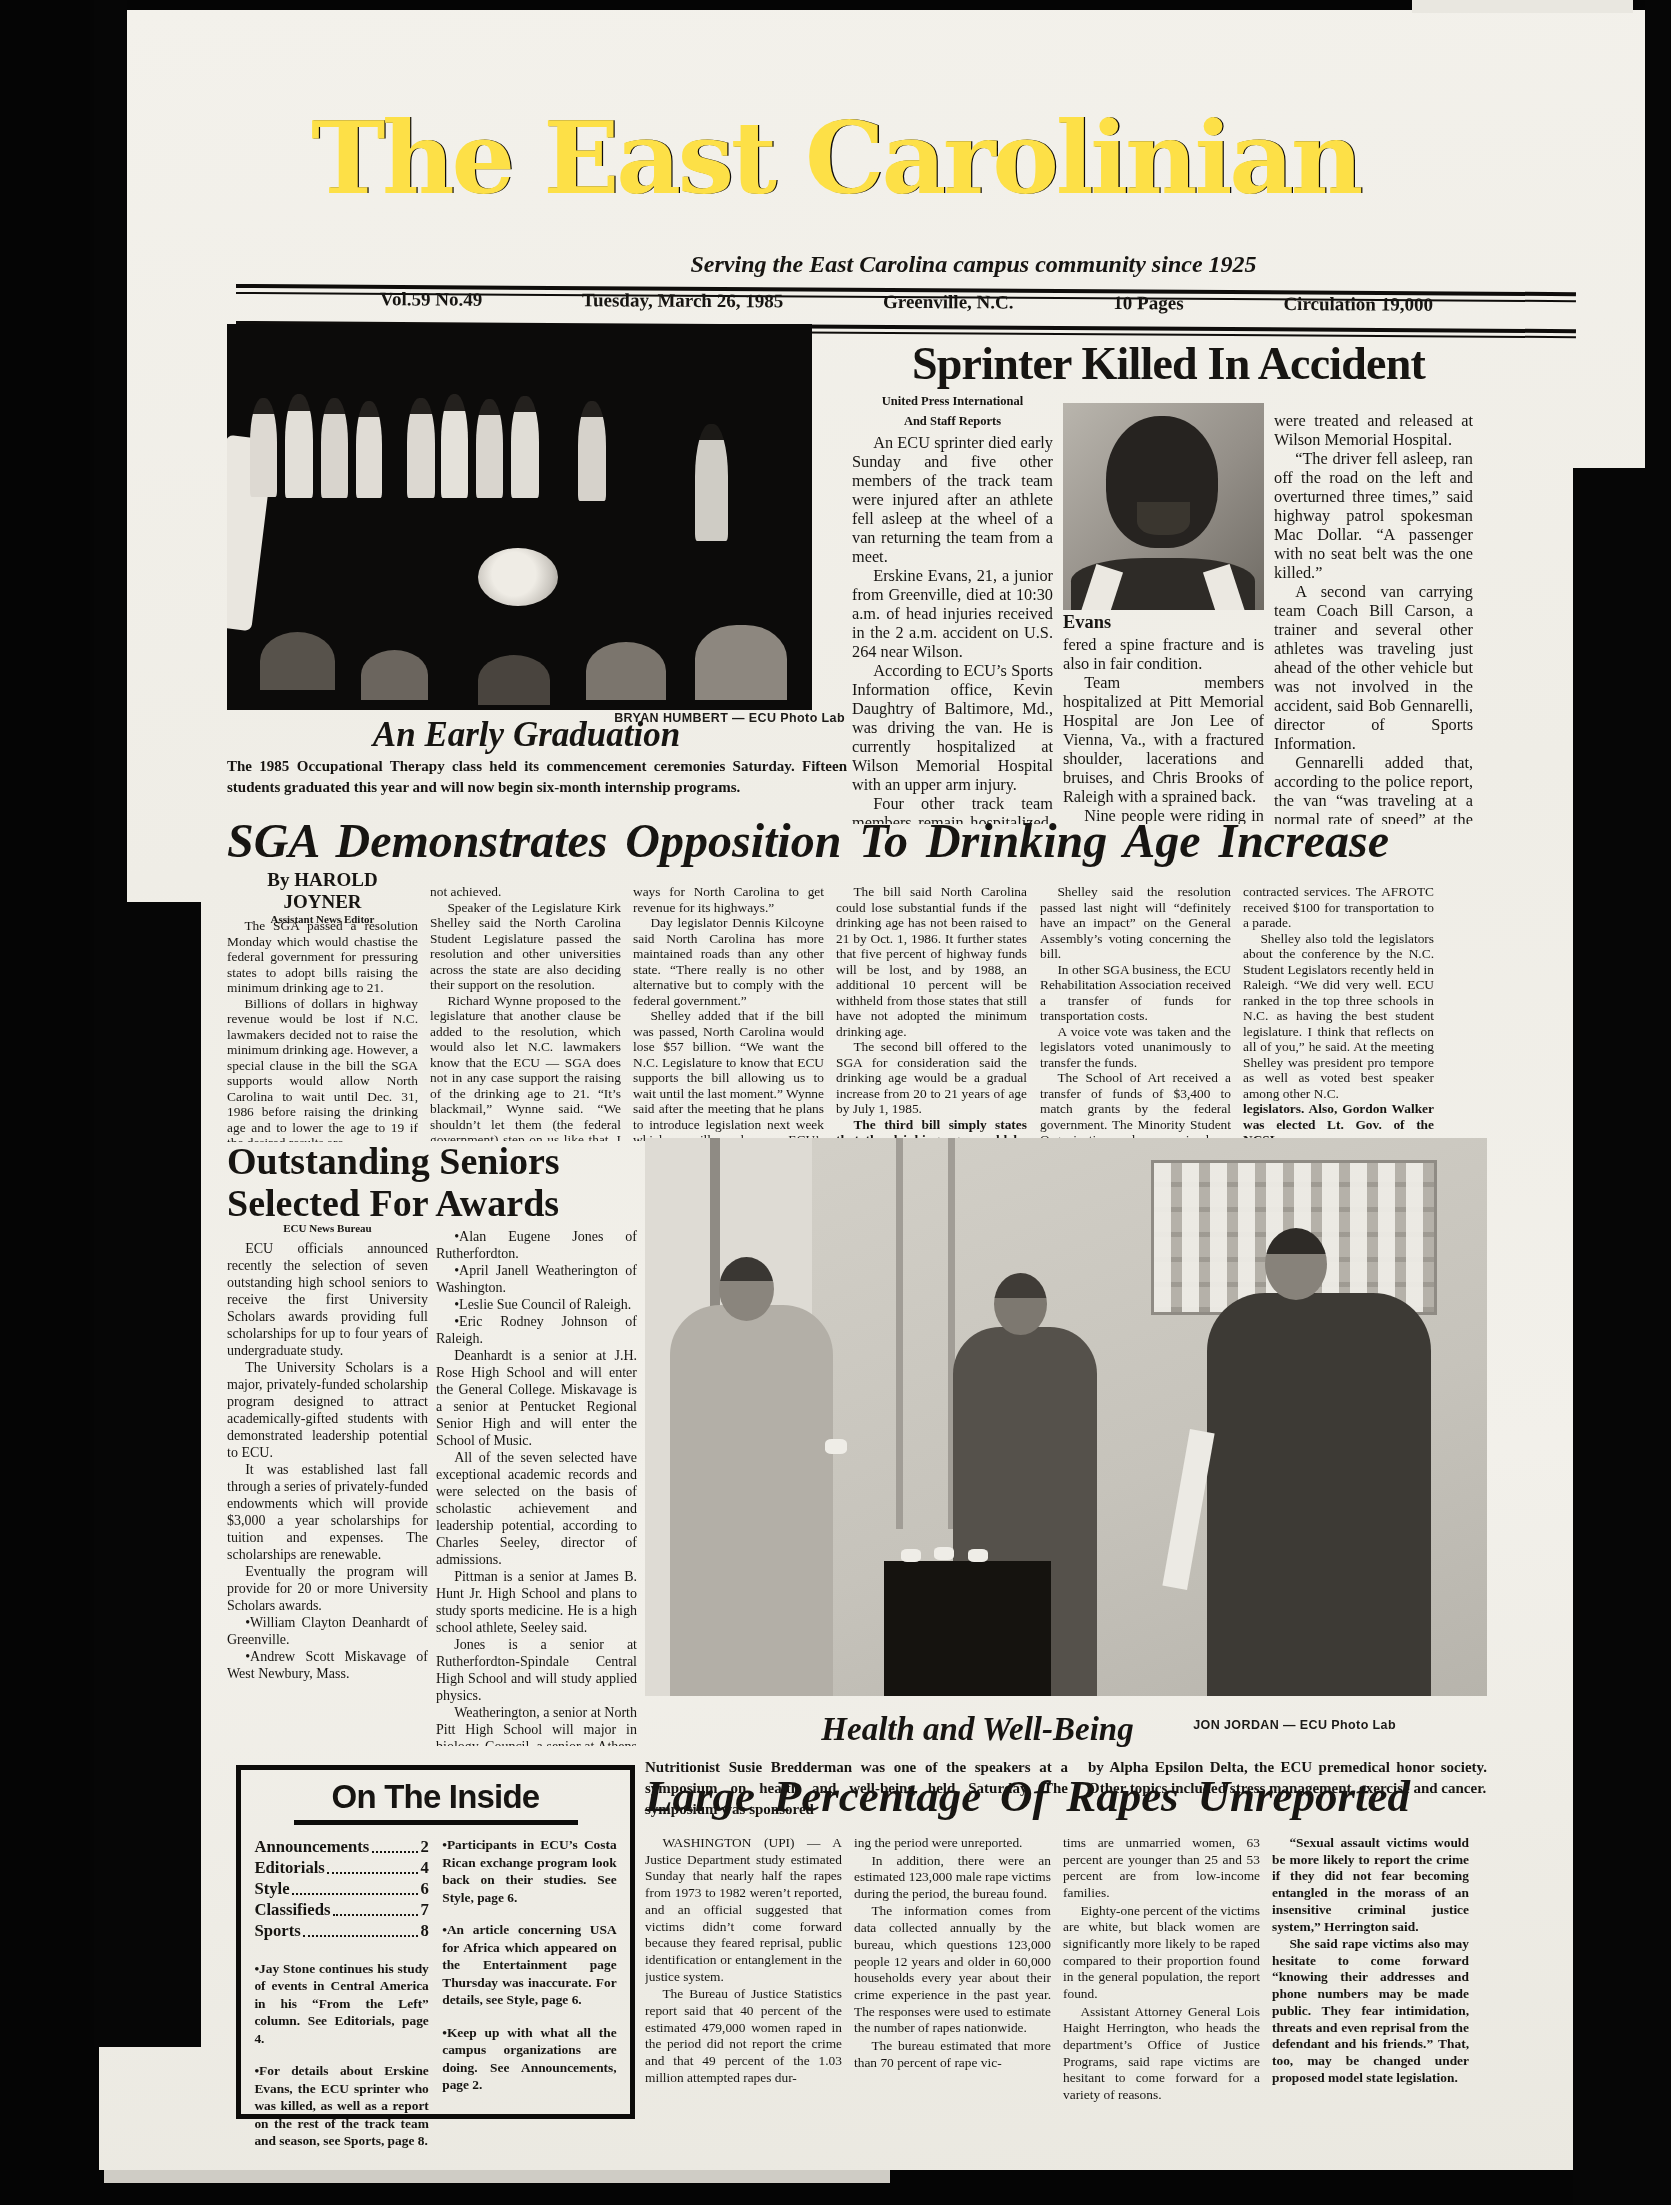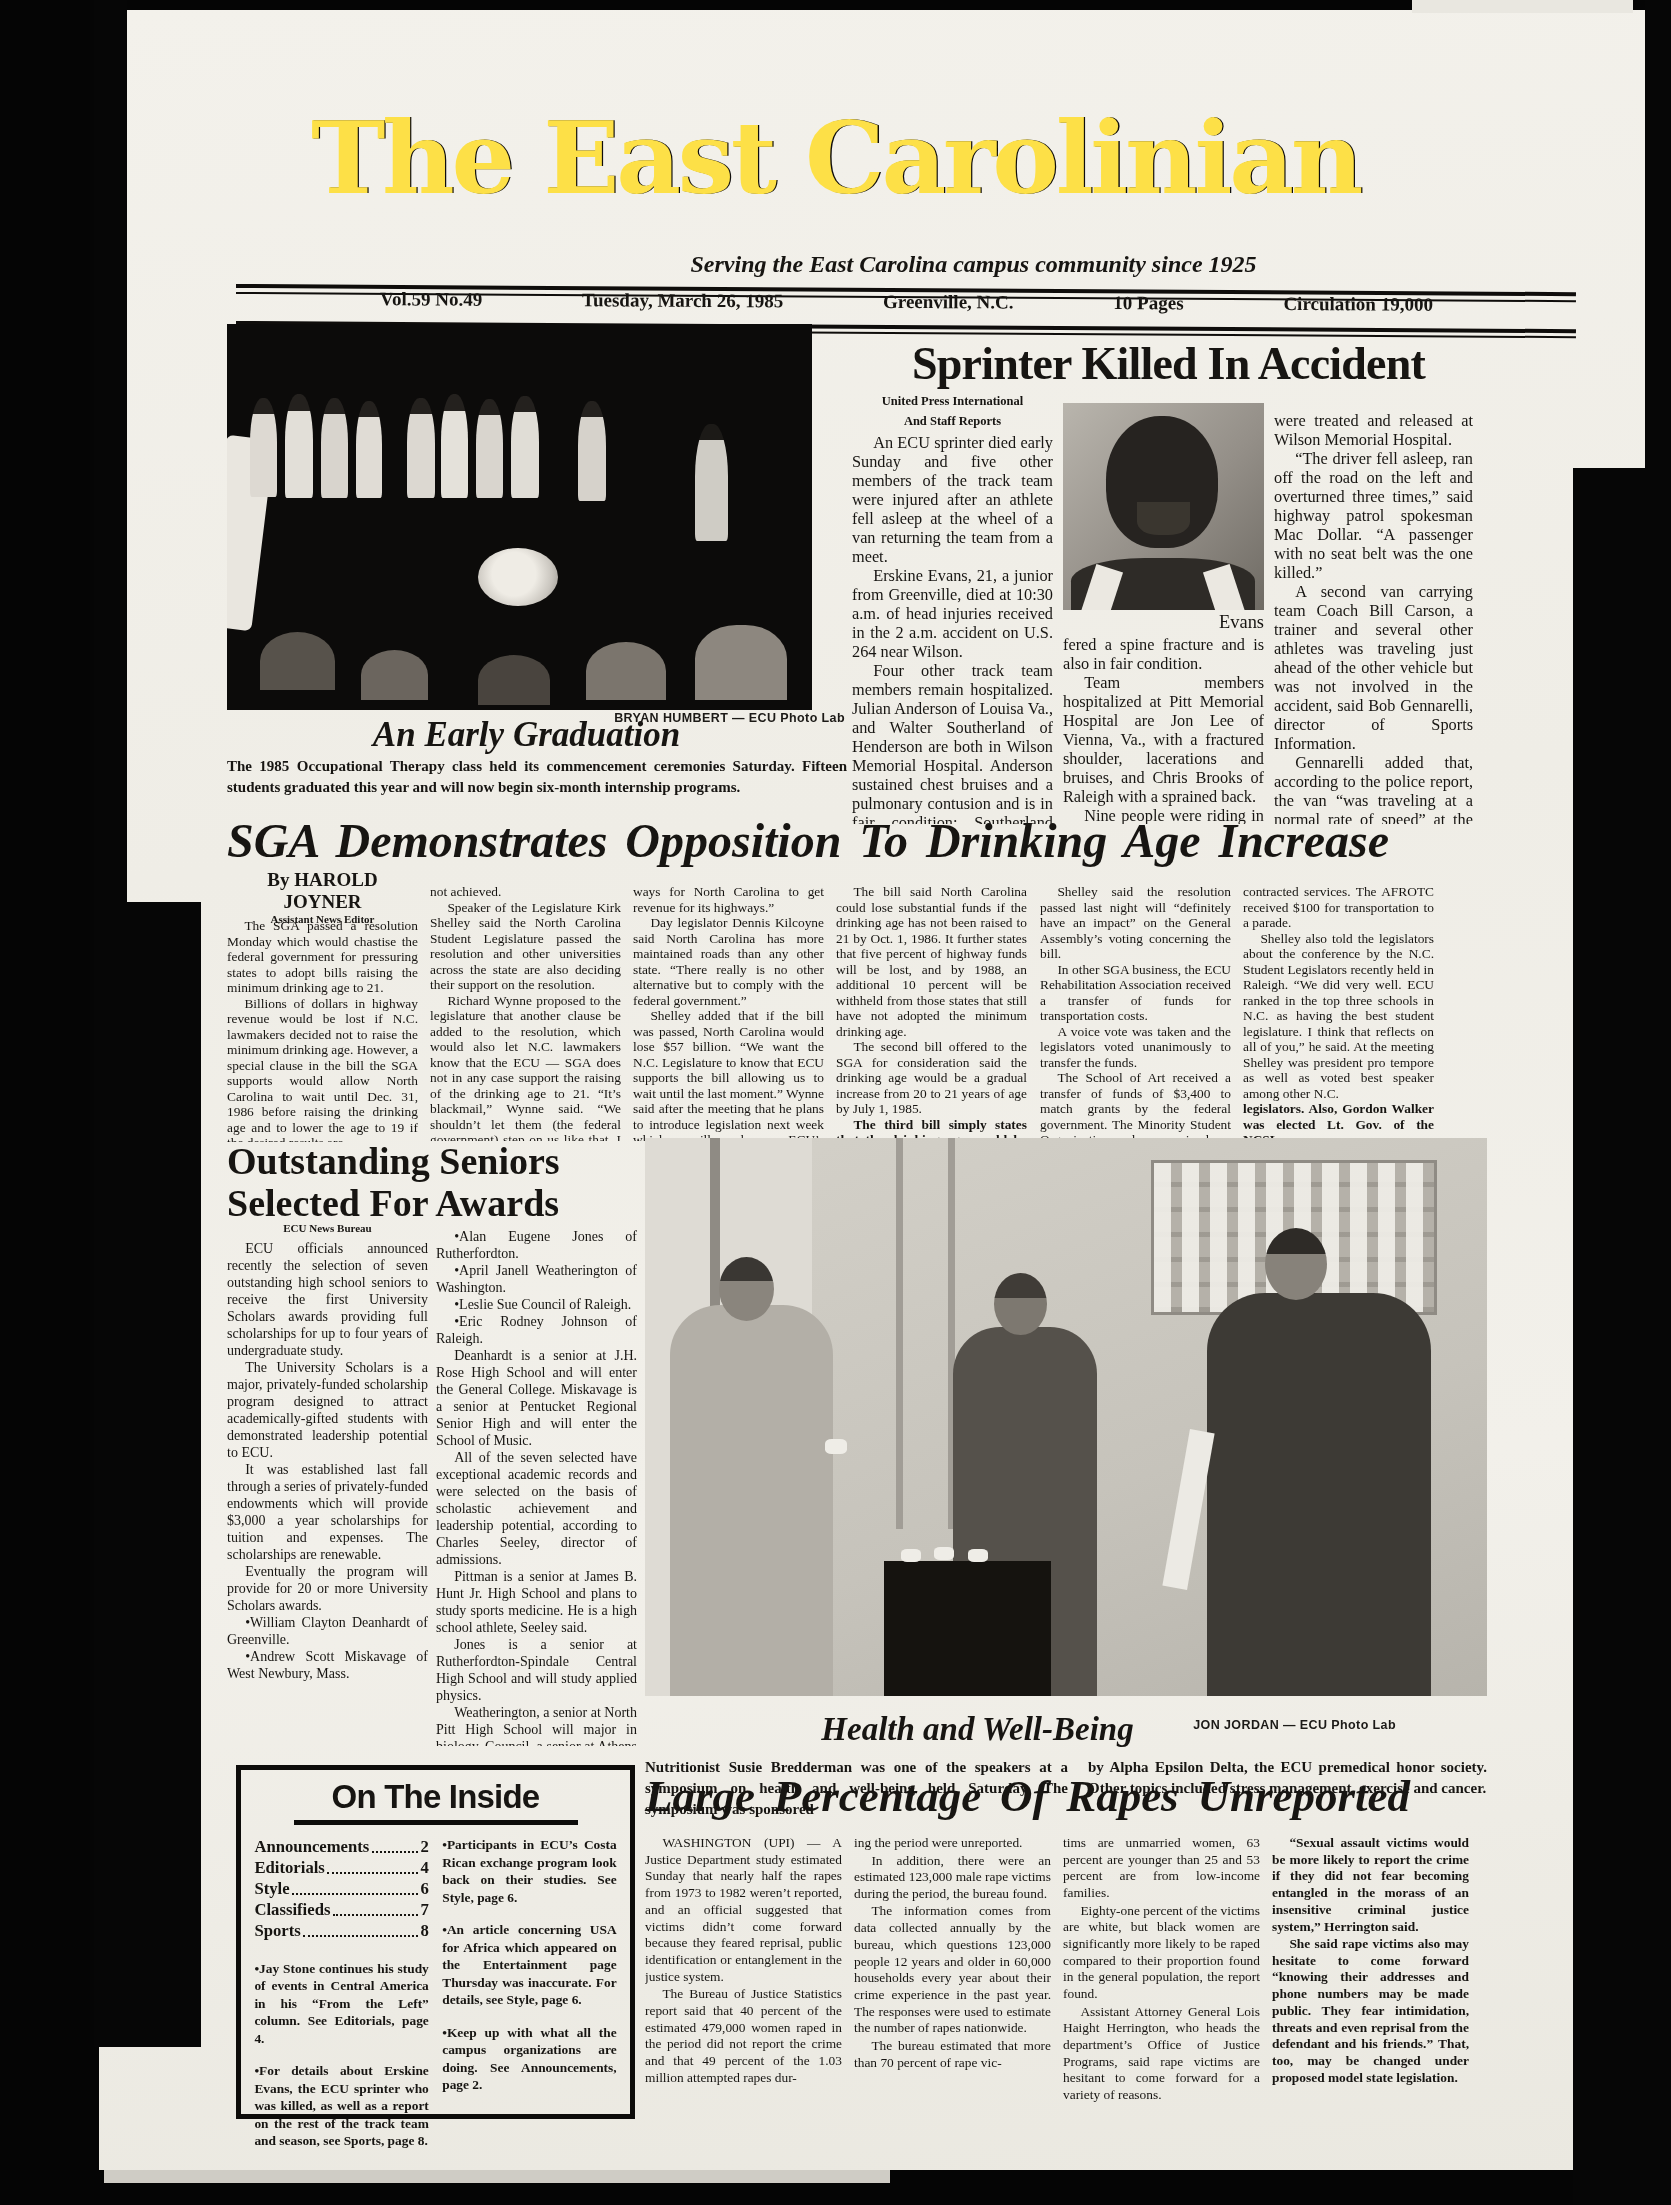--- a/index.html
+++ b/index.html
@@ -102,31 +102,32 @@
 <div class="abs z2 cap-text" style="left:227px;top:756px;width:620px;">The 1985 Occupational Therapy class held its commencement ceremonies Saturday. Fifteen students graduated this year and will now begin six-month internship programs.</div>
 
 <div class="abs z2 h-sprinter">Sprinter Killed In Accident</div>
 <div class="abs z2 byline-sm" style="left:852px;top:391px;width:201px;">
   <div>United Press International</div>
   <div>And Staff Reports</div>
 </div>
 <div class="abs z2 body-col spr" style="left:852px;top:433px;width:201px;height:391px;">
     <p class="para">An ECU sprinter died early Sunday and five other members of the track team were injured after an athlete fell asleep at the wheel of a van returning the team from a meet.</p>
     <p class="para">Erskine Evans, 21, a junior from Greenville, died at 10:30 a.m. of head injuries received in the 2 a.m. accident on U.S. 264 near Wilson.</p>
+    <p class="para">According to ECU’s Sports Information office, Kevin Daughtry of Baltimore, Md., was driving the van. He is currently hospitalized at Wilson Memorial Hospital with an upper arm injury.</p>
     <p class="para">Four other track team members remain hospitalized. Julian Anderson of Louisa Va., and Walter Southerland of Henderson are both in Wilson Memorial Hospital. Anderson sustained chest bruises and a pulmonary contusion and is in fair condition; Southerland suf-</p>
   </div>
 <div class="abs z2" style="left:1063px;top:403px;width:201px;height:421px;overflow:hidden;">
   <div class="photo evans-photo">
     <div class="shape" style="left:43px;top:13.4px;width:112px;height:132px;background:#262320;border-radius:48% 48% 44% 44%;"></div>
     <div class="shape" style="left:74px;top:99px;width:53px;height:33px;background:#3a362f;border-radius:0 0 40% 40%;"></div>
     <div class="shape" style="left:8.4px;top:155px;width:184px;height:58px;background:#2e2b27;border-radius:40% 40% 0 0;"></div>
     <div class="shape" style="left:25px;top:164px;width:28px;height:50px;background:#ebe8e1;transform:rotate(18deg);"></div>
     <div class="shape" style="left:147px;top:164px;width:28px;height:50px;background:#ebe8e1;transform:rotate(-18deg);"></div>
   </div>
-  <div style="text-align:right;font-weight:normal;font-size:18.4px;line-height:25px;">Evans</div>
+  <div style="text-align:left;font-weight:bold;font-size:18.4px;line-height:25px;">Evans</div>
   <div class="body-col spr">
       <p class="para ni">fered a spine fracture and is also in fair condition.</p>
       <p class="para">Team members hospitalized at Pitt Memorial Hospital are Jon Lee of Vienna, Va., with a fractured shoulder, lacerations and bruises, and Chris Brooks of Raleigh with a sprained back.</p>
       <p class="para">Nine people were riding in the van at the time of the accident. The remaining three — David Parker of Roanoke, Va., Ruben Pierce of Fayetteville and Phillip Estes of Charlottesville, Va.,</p>
     </div>
 </div>
 <div class="abs z2 body-col spr" style="left:1274px;top:411px;width:199px;height:413px;">
     <p class="para ni">were treated and released at Wilson Memorial Hospital.</p>
     <p class="para">“The driver fell asleep, ran off the road on the left and overturned three times,” said highway patrol spokesman Mac Dollar. “A passenger with no seat belt was the one killed.”</p>
     <p class="para">A second van carrying team Coach Bill Carson, a trainer and several other athletes was traveling just ahead of the other vehicle but was not involved in the accident, said Bob Gennarelli, director of Sports Information.</p>

